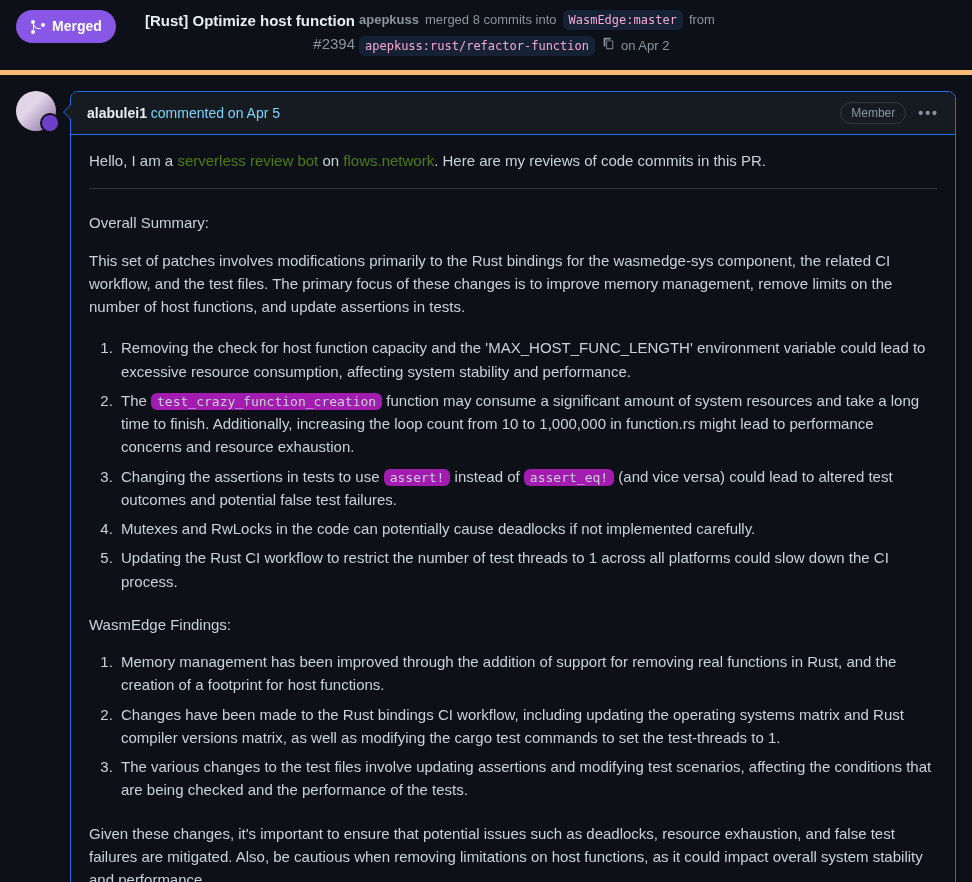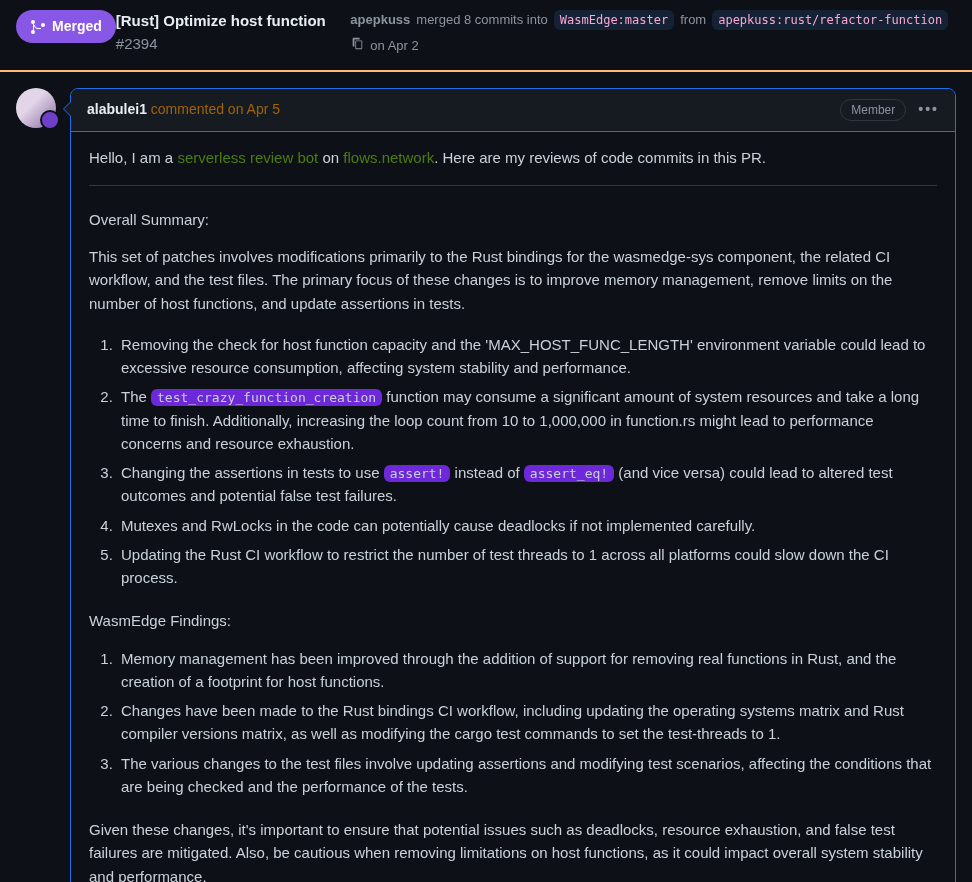--- a/index.html
+++ b/index.html
@@ -9,21 +9,23 @@
       font-family: -apple-system, BlinkMacSystemFont, "Segoe UI", Helvetica, Arial, sans-serif;
       font-size: 14px;
       line-height: 1.5;
       width: 972px;
     }
 
     .pr-header {
       display: flex;
       align-items: flex-start;
       padding: 10px 16px 14px 16px;
-      border-bottom: 2px solid #fdba74;
+      border-bottom: 5px solid #fdba74;
+      gap: 12px;
+      text-align: right;
     }
     .merge-badge {
       display: inline-flex;
       align-items: center;
       gap: 6px;
       background: #8957e5;
       color: #fff;
       padding: 6px 14px;
       border-radius: 999px;
       font-weight: 600;
@@ -110,21 +112,21 @@
       background: #161b22;
       border-bottom: 1px solid #1f6feb;
       border-top-left-radius: 7px;
       border-top-right-radius: 7px;
       padding: 10px 16px;
       display: flex;
       justify-content: space-between;
       align-items: center;
     }
     .comment-header .who { color: #e6edf3; font-weight: 600; }
-    .comment-header .when { color: #a16207; }
+    .comment-header .when { color: #7dd3fc; }
     .comment-header-right { display:flex; align-items:center; gap:12px; }
     .member-badge {
       border: 1px solid #30363d;
       color: #8b949e;
       font-size: 12px;
       padding: 1px 10px;
       border-radius: 999px;
     }
     .kebab { color:#8b949e; letter-spacing:2px; cursor:pointer; font-weight:bold; }
 
@@ -136,21 +138,21 @@
     }
     .comment-body a { color:#4d7c0f; text-decoration:none; }
     .intro-line { margin-bottom: 16px; }
     .hr { border:none; border-top:1px solid #30363d; margin: 10px 0 22px 0; }
 
     .sect-head { margin: 8px 0 14px 0; }
     .para { margin: 10px 0 18px 0; }
     ol.issues { padding-left: 28px; margin: 4px 0 20px 0;}
     ol.issues li { margin: 6px 0; padding-left: 4px;}
     .inline-code {
-      background:#6d28d9;
+      background:#a21caf;
       color:#c9d1d9;
       font-family: ui-monospace, SFMono-Regular, "SF Mono", Menlo, monospace;
       font-size: 13px;
       padding: 1px 6px;
       border-radius: 6px;
     }
   </style>
 </head>
 <body>
 

